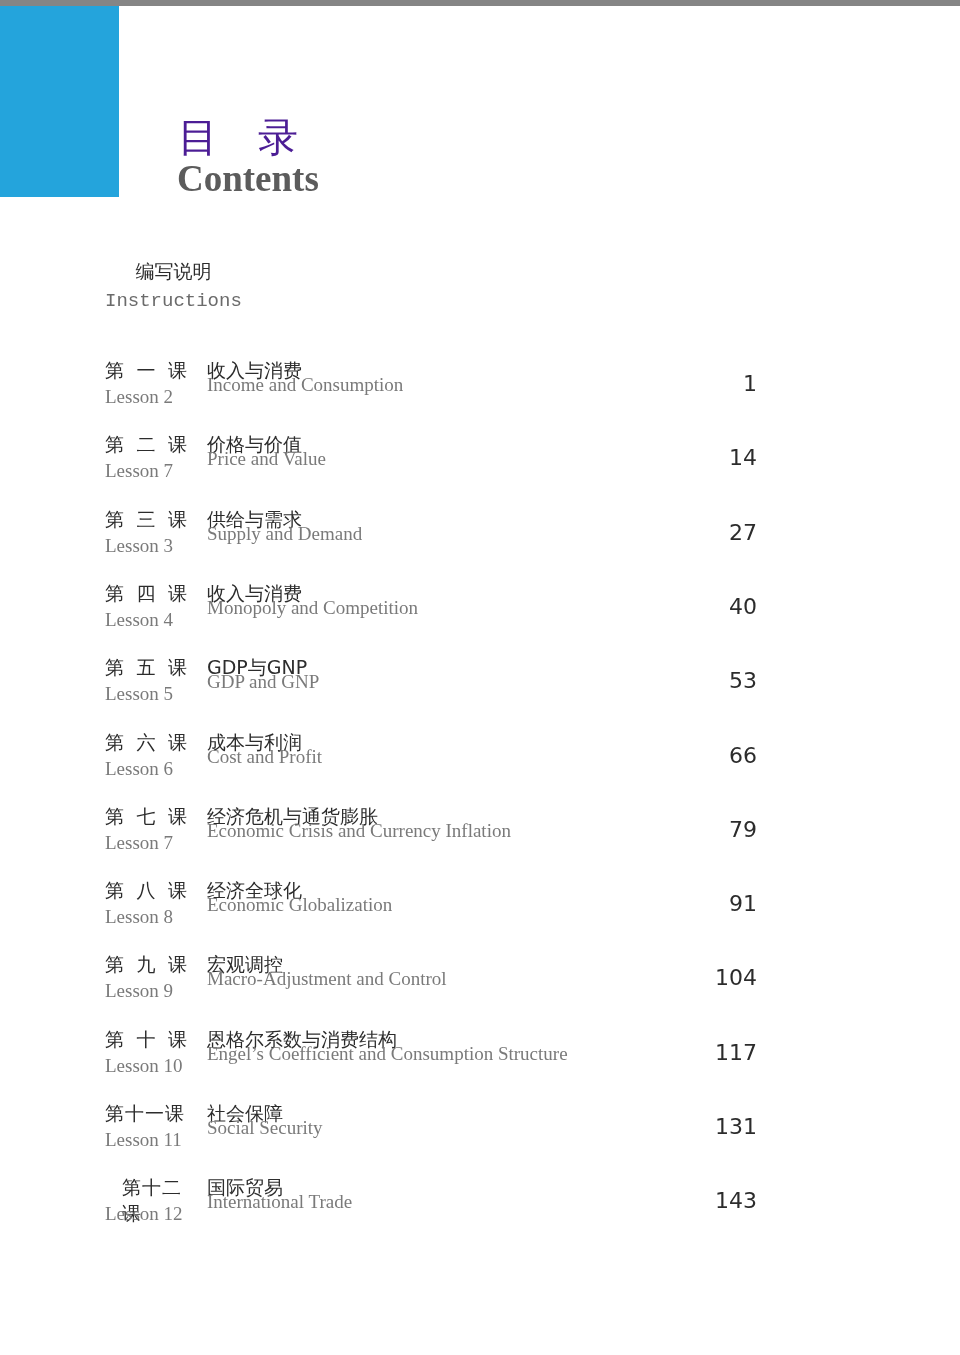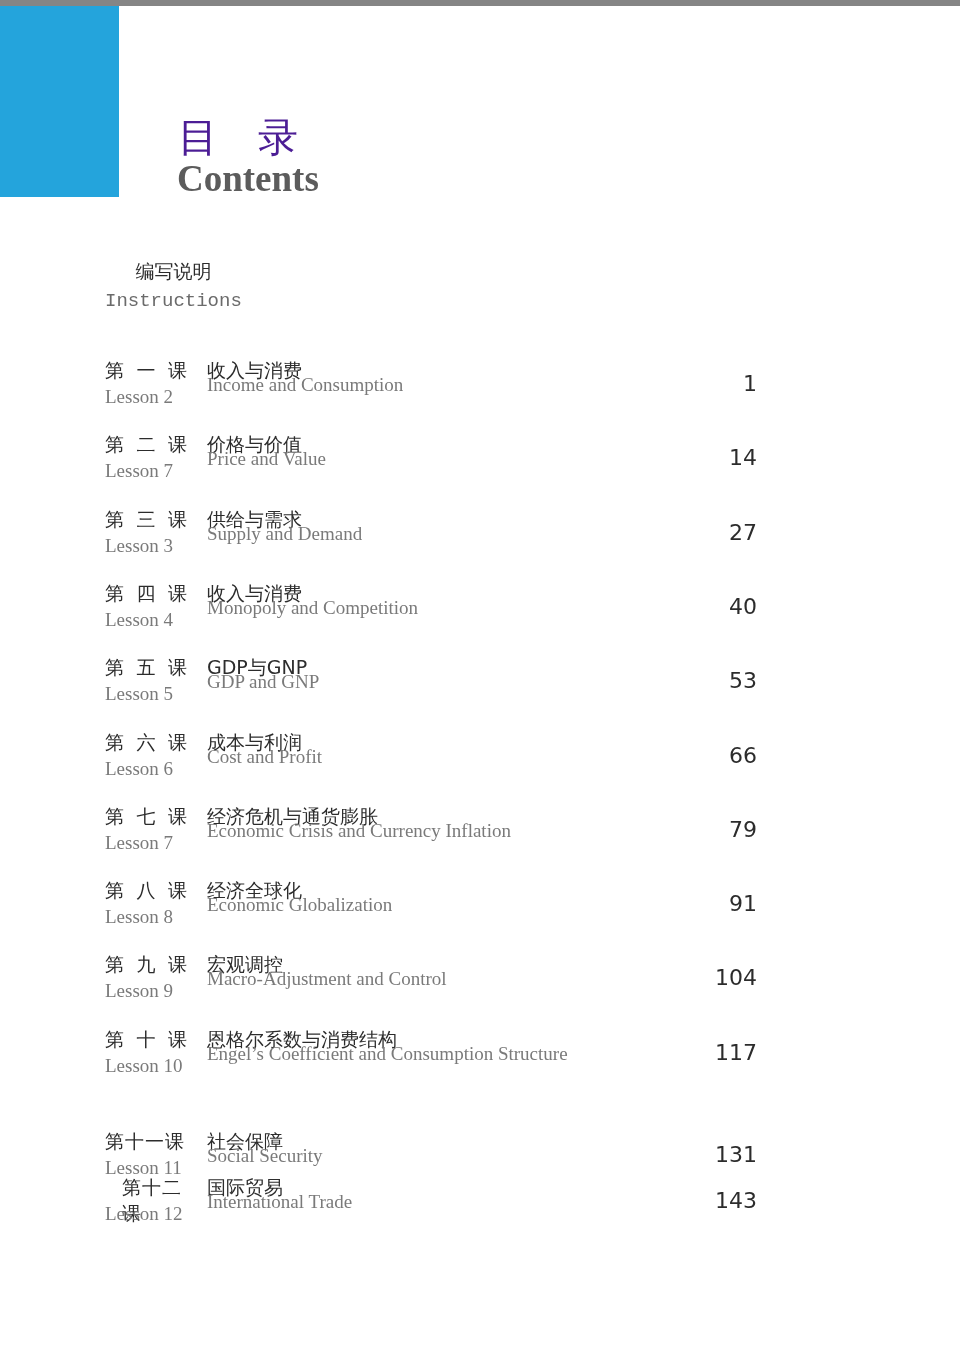--- a/index.html
+++ b/index.html
@@ -137,21 +137,21 @@
       <div class="cn-num">
         <span>第</span>
         <span>十</span>
         <span>课</span>
       </div>
       <div class="cn-title">恩格尔系数与消费结构</div>
       <div class="en-num">Lesson 10</div>
       <div class="en-title">Engel’s Coefficient and Consumption Structure</div>
       <div class="page">117</div>
     </div>
-    <div class="entry" style="top: 1100px; margin-top: 28px;">
+    <div class="entry" style="top: 1100px;">
       <div class="cn-num tight">
         <span style="letter-spacing: 1px;">第十一课</span>
       </div>
       <div class="cn-title">社会保障</div>
       <div class="en-num">Lesson 11</div>
       <div class="en-title">Social Security</div>
       <div class="page">131</div>
     </div>
     <div class="entry" style="top: 1174.3px;">
       <div class="cn-num tight">

